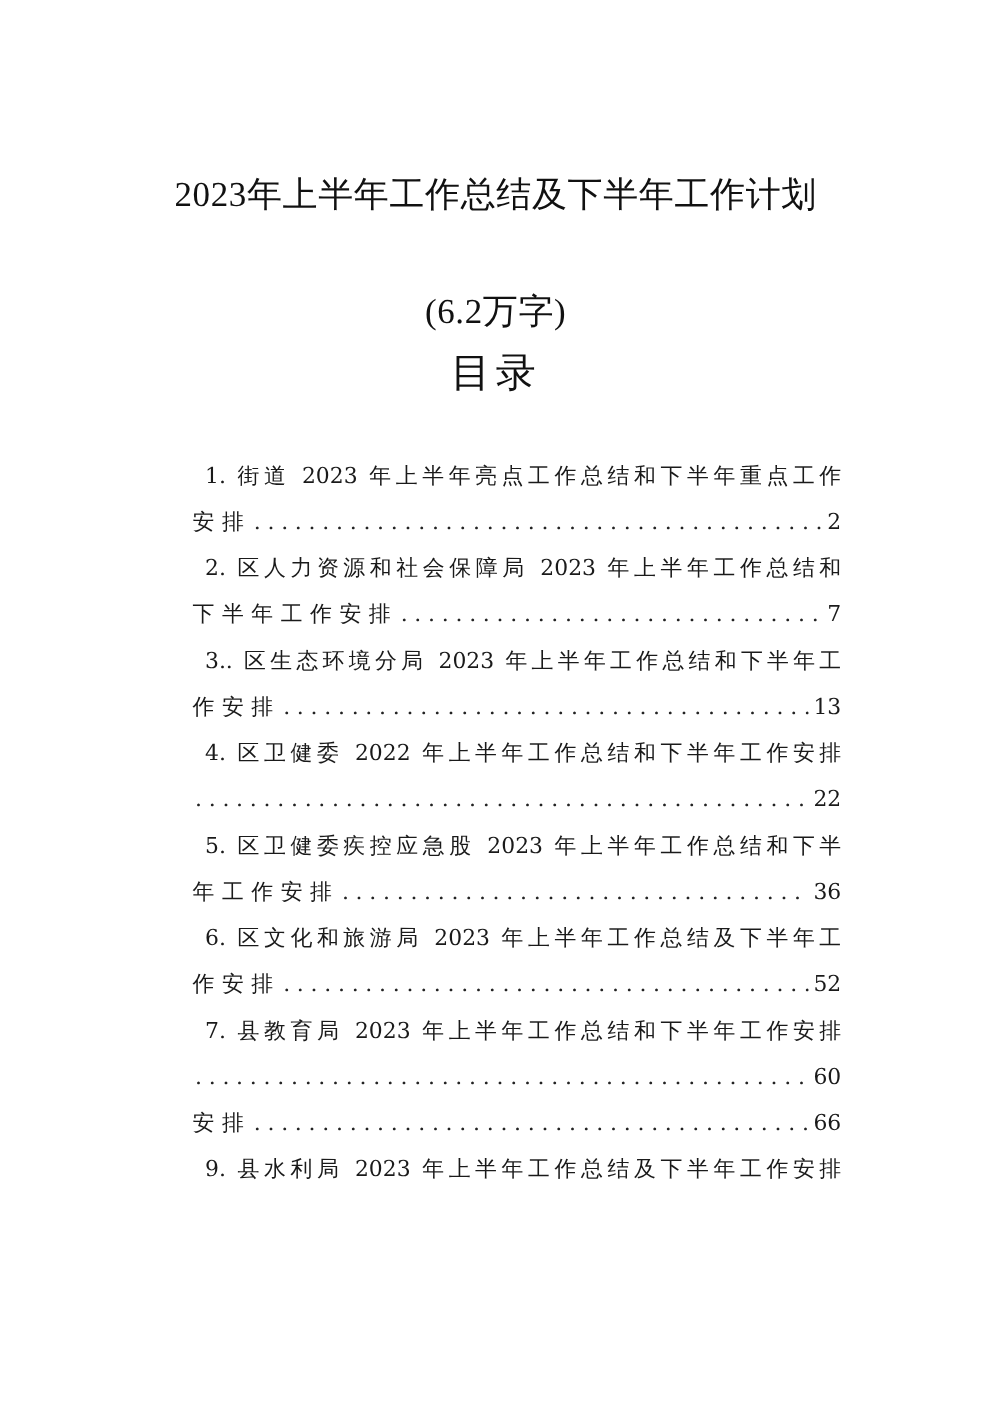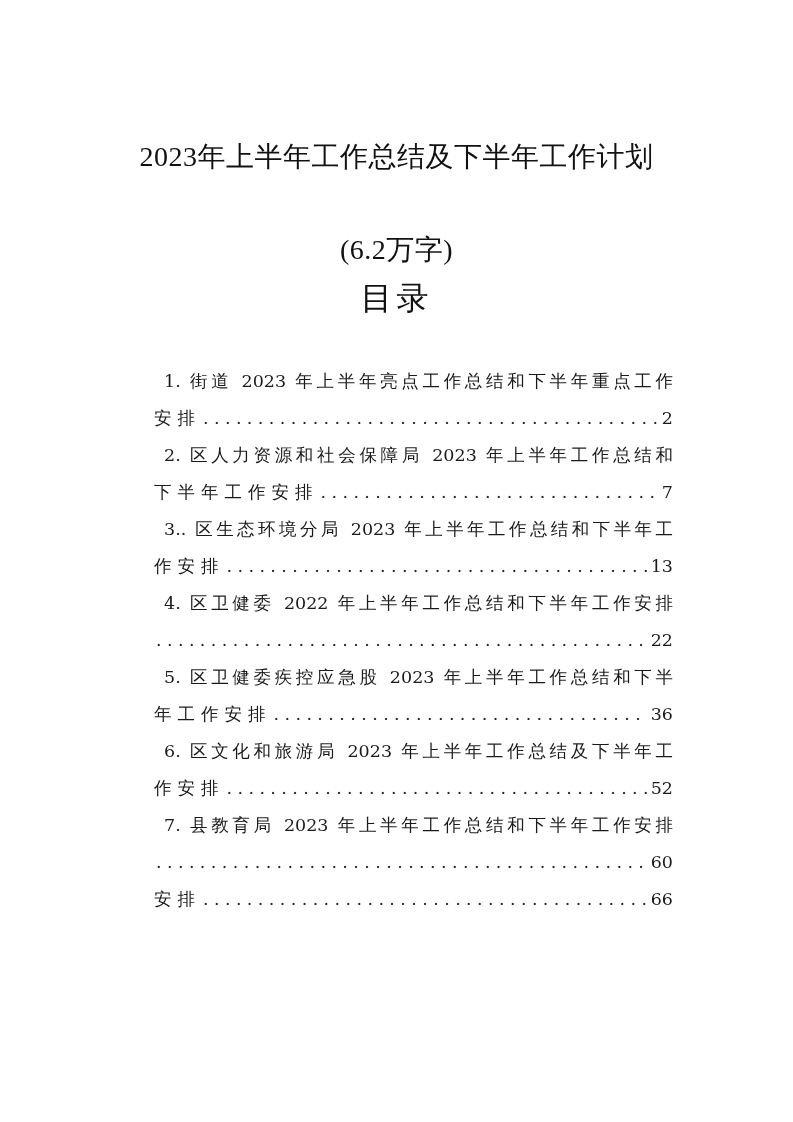--- a/index.html
+++ b/index.html
@@ -160,14 +160,17 @@
   </div>
 
   <div class="toc-entry">
     <div class="toc-line2">
       <span class="toc-cont">安排</span>
       <span class="toc-dots"></span>
       <span class="toc-page">66</span>
     </div>
   </div>
 
+  <div class="toc-entry">
+    <div class="toc-line1">9. 县水利局 2023 年上半年工作总结及下半年工作安排</div>
+  </div>
 
 </div>
 
 </body></html>

